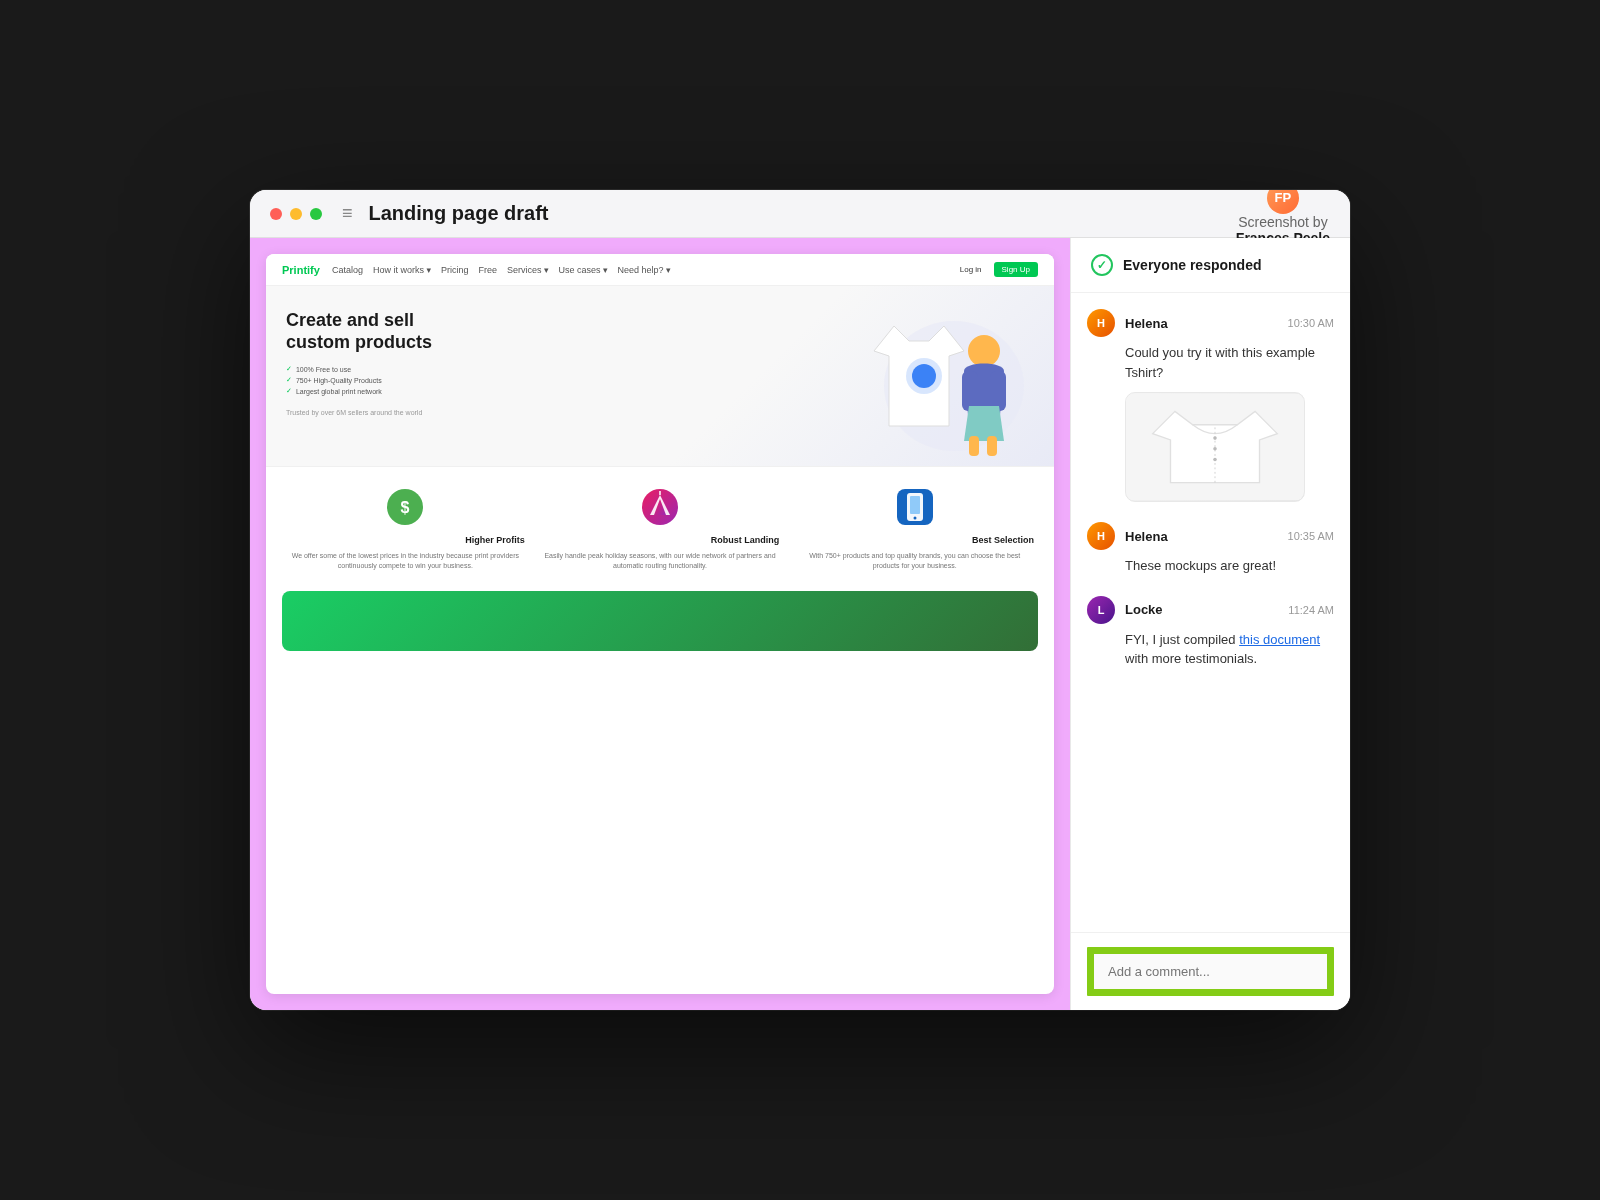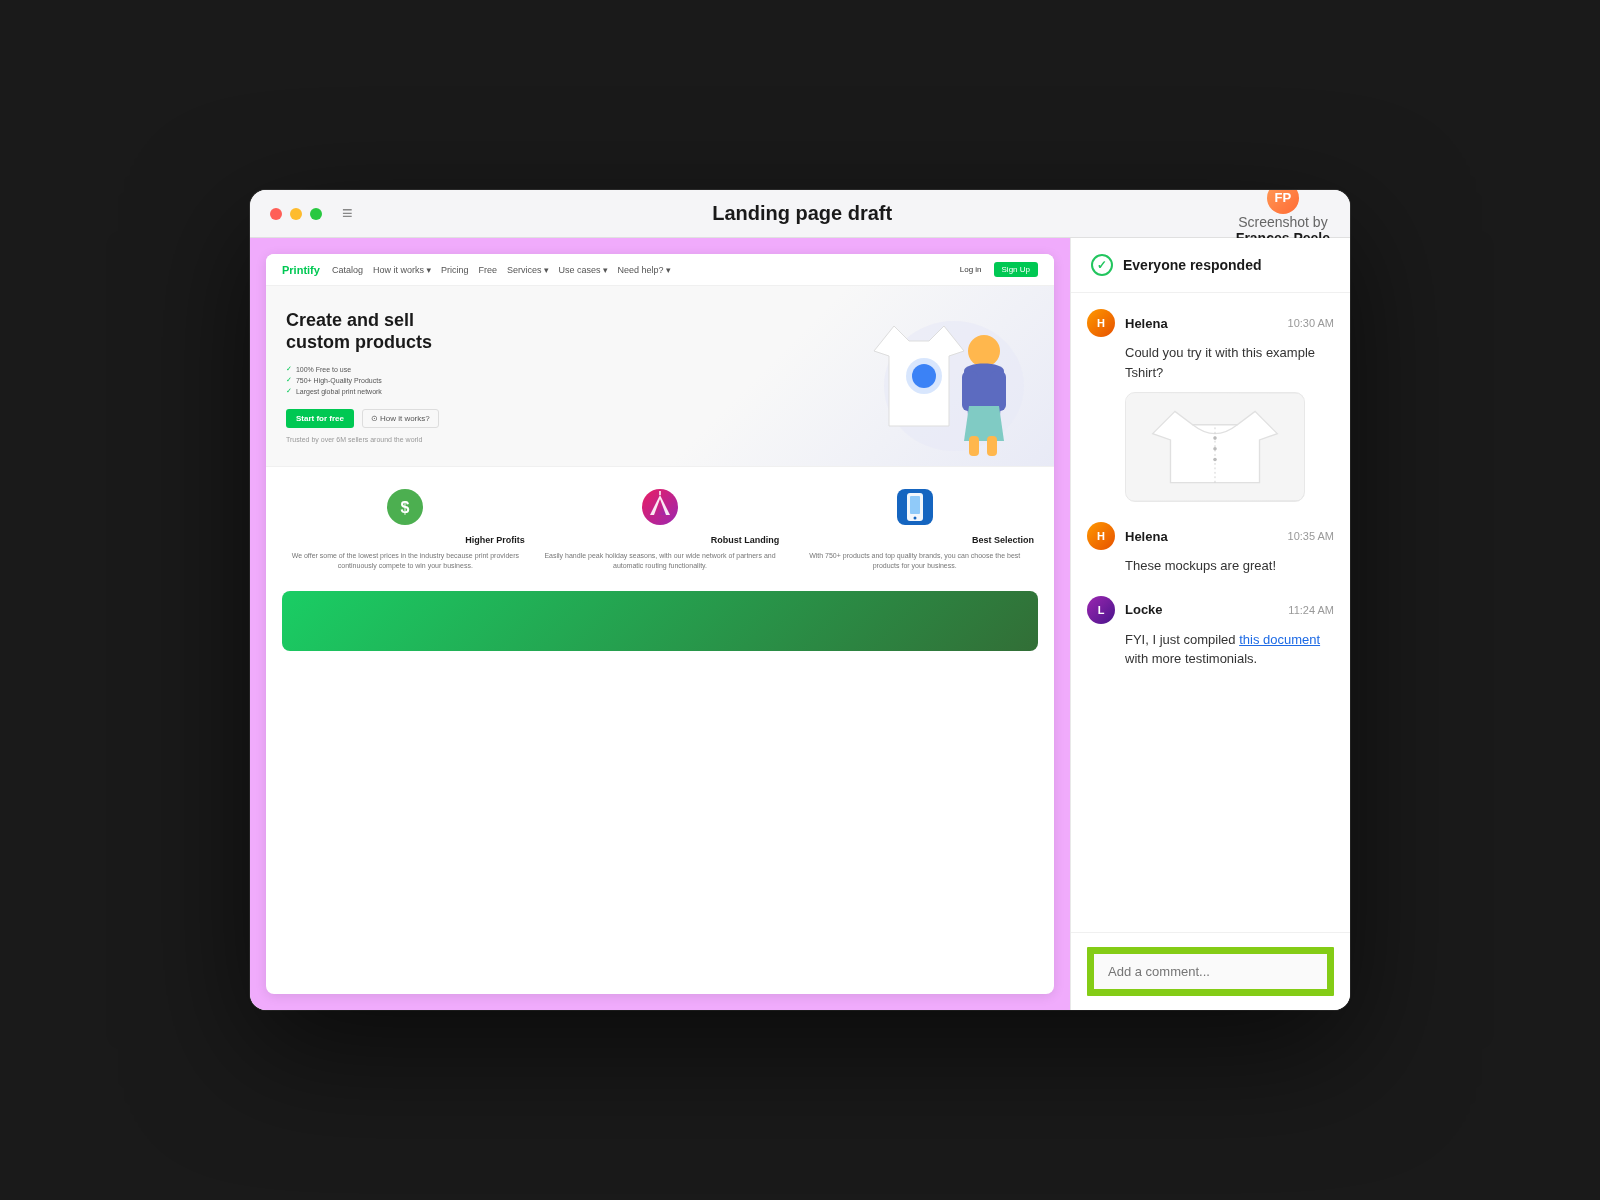--- a/index.html
+++ b/index.html
@@ -54,21 +54,20 @@
       color: #888;
       font-size: 18px;
       margin-right: 16px;
     }
 
     .page-title-text {
       font-size: 20px;
       font-weight: 700;
       color: #1a1a1a;
       flex: 1;
-      text-align: center;
     }
 
     .screenshot-by {
       display: flex;
       align-items: center;
       font-size: 14px;
       color: #666;
       flex-direction: column;
     }
     .screenshot-avatar {
@@ -461,24 +460,20 @@
         </div>
 
         <div class="hero-section">
           <div class="hero-text">
             <div class="hero-headline">Create and sell<br>custom products</div>
             <ul class="hero-features">
               <li>100% Free to use</li>
               <li>750+ High-Quality Products</li>
               <li>Largest global print network</li>
             </ul>
-            <div class="hero-buttons">
-              <button class="btn-start">Start for free</button>
-              <button class="btn-how">⊙ How it works?</button>
-            </div>
             <p class="hero-trusted">Trusted by over 6M sellers around the world</p>
           </div>
 
           <div class="hero-image">
             <svg width="200" height="160" viewBox="0 0 200 160">
 
               <ellipse cx="120" cy="90" rx="70" ry="65" fill="#e8eaf6" opacity="0.7"></ellipse>
 
               <path d="M60 30 L40 55 L55 60 L55 130 L115 130 L115 60 L130 55 L110 30 L95 45 L75 45 Z" fill="white" stroke="#ddd" stroke-width="1"></path>
 

